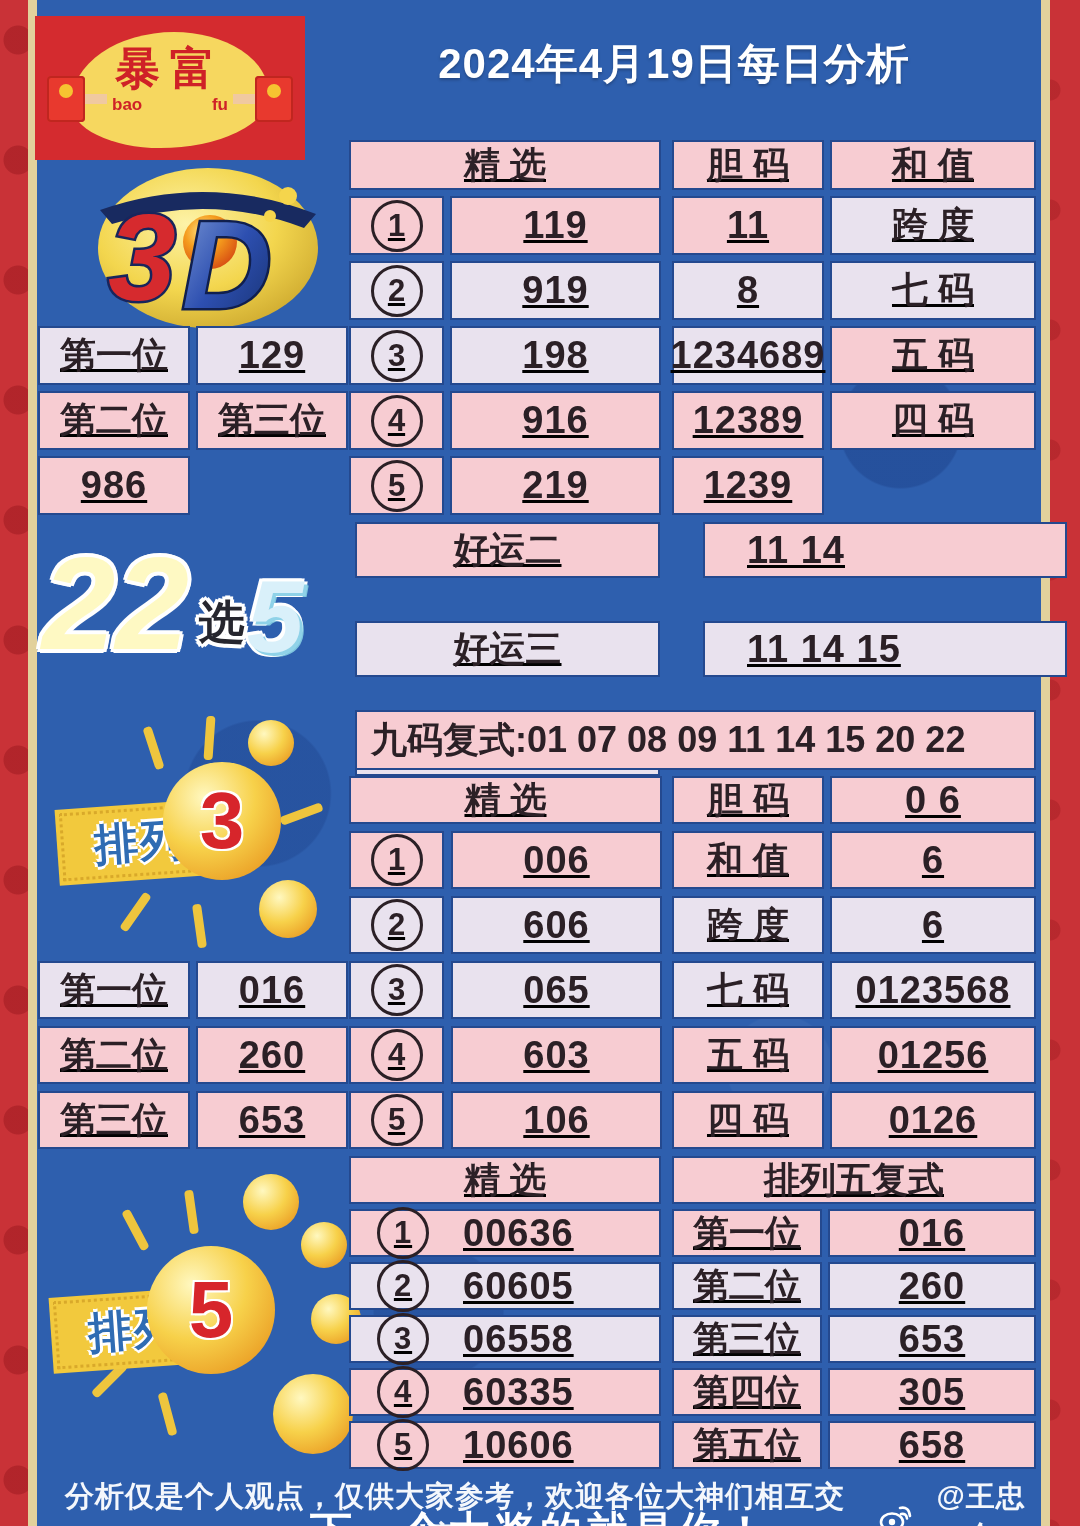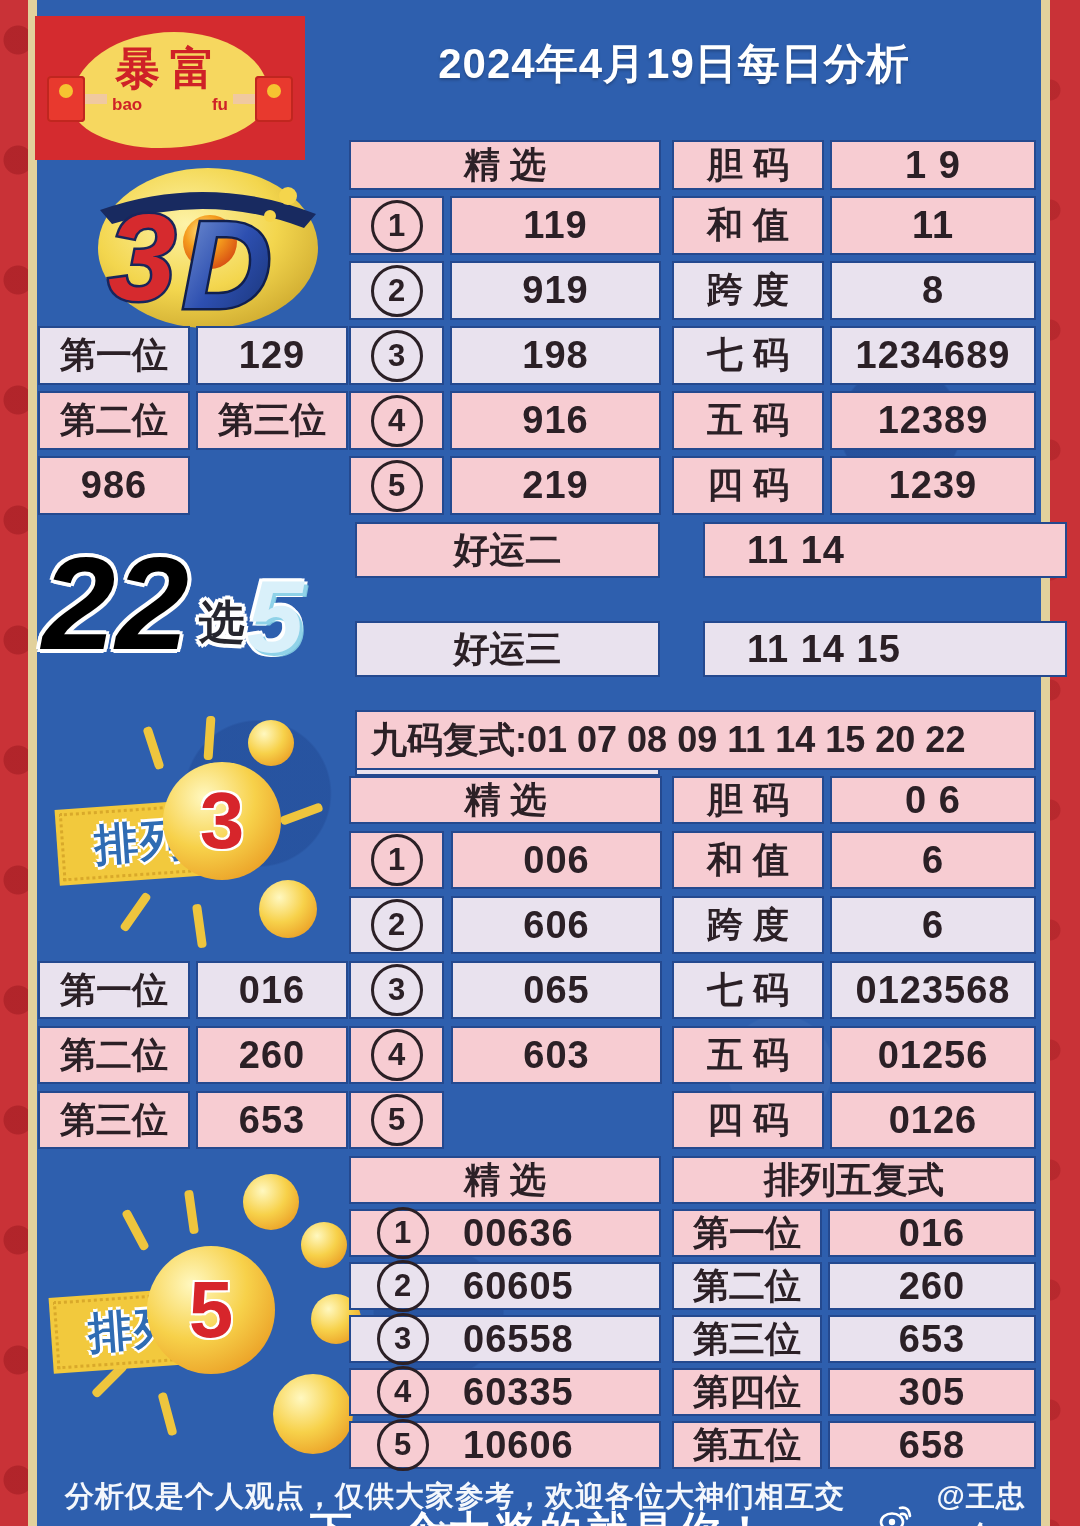--- a/index.html
+++ b/index.html
@@ -35,21 +35,21 @@
   .brand-pinyin{width:116px;margin:4px auto 0;display:flex;justify-content:space-between;font-size:17px;font-weight:700;color:#cf2127;}
   .env{position:absolute;width:38px;height:46px;background:#e8392e;border-radius:4px;box-shadow:0 0 0 2px #c0261f inset;}
   .env::after{content:"";position:absolute;left:12px;top:8px;width:14px;height:14px;border-radius:50%;background:#f6c431;}
   .env.l{left:12px;top:60px;} .env.r{right:12px;top:60px;}
   .arm{position:absolute;width:22px;height:10px;background:#f0c9a0;top:78px;}
   .arm.l{left:50px;} .arm.r{right:50px;}
   
   .title{position:absolute;left:300px;top:36px;width:748px;text-align:center;color:#fff;
     font-size:42px;font-weight:900;letter-spacing:1px;z-index:4;text-shadow:0 2px 3px rgba(0,0,0,.25);}
   
-  .tbl{position:absolute;display:grid;z-index:3;}
+  .tbl{position:absolute;display:grid;z-index:3;text-decoration:underline;}
   .cell{display:flex;align-items:center;justify-content:center;box-sizing:border-box;
     border:2px solid #24498f;color:#2b2026;font-weight:700;}
   .pink{background:#f7ccd2;} .lav{background:#e9e2ee;}
   .zh{font-size:36px;} .num{font-size:38px;letter-spacing:1px;}
   .span2{grid-column:1 / span 2;}
   .left-pad{justify-content:flex-start;padding-left:42px;}
   .circ{width:46px;height:46px;border:3px solid #2b2026;border-radius:50%;display:flex;
     align-items:center;justify-content:center;font-size:31px;font-weight:700;flex:0 0 auto;}
   #t1-mid {left:349px;top:140px;grid-template-columns:95px 211px;grid-template-rows:50px repeat(5,59px);gap:6px;}
   #t1-right{left:672px;top:140px;grid-template-columns:152px 206px;grid-template-rows:50px repeat(5,59px);column-gap:6px;row-gap:6px;}
@@ -60,21 +60,21 @@
   #t3-mid {left:349px;top:776px;grid-template-columns:95px 211px;grid-template-rows:48px repeat(5,58px);gap:7px;}
   #t3-right{left:672px;top:776px;grid-template-columns:152px 206px;grid-template-rows:48px repeat(5,58px);column-gap:6px;row-gap:7px;}
   #t3-left {left:38px;top:961px;grid-template-columns:152px 152px;grid-auto-rows:58px;column-gap:6px;row-gap:7px;}
   #t4-left {left:349px;top:1156px;grid-template-columns:312px;grid-template-rows:48px repeat(5,48px);row-gap:5px;}
   #t4-left .row{justify-content:flex-start;padding-left:26px;gap:34px;}
   #t4-right{left:672px;top:1156px;grid-template-columns:150px 208px;grid-template-rows:48px repeat(5,48px);column-gap:6px;row-gap:5px;}
   
   .logo3d{position:absolute;left:80px;top:158px;z-index:2;}
   .logo22{position:absolute;left:42px;top:548px;z-index:2;display:flex;align-items:flex-end;}
   .outline-w{text-shadow:-4px 0 0 #fff,4px 0 0 #fff,0 -4px 0 #fff,0 4px 0 #fff,-3px -3px 0 #fff,3px 3px 0 #fff,-3px 3px 0 #fff,3px -3px 0 #fff;}
-  .n22{font-size:132px;line-height:.85;font-weight:900;font-style:italic;color:#000000;}
+  .n22{font-size:132px;line-height:.85;font-weight:900;font-style:italic;color:#fef9c3;}
   .xuan{font-size:46px;font-weight:900;color:#26262e;margin:0 2px 6px 10px;}
   .f5{font-size:102px;line-height:.85;font-weight:900;font-style:italic;color:#d9f0fa;
     text-shadow:3px 3px 0 #8fd2e8,-3px 0 0 #fff,3px 0 0 #fff,0 -3px 0 #fff,0 4px 0 #fff,-3px -3px 0 #fff,4px 4px 0 #7cc3dd;}
   .pl{position:absolute;z-index:2;}
   #pl3{left:45px;top:722px;width:300px;height:235px;}
   #pl5{left:35px;top:1178px;width:320px;height:280px;}
   .tag{position:absolute;width:152px;height:62px;background:#f2c93d;transform:rotate(-4deg);
     display:flex;align-items:center;justify-content:center;border:3px dotted #d9a92a;box-shadow:0 0 0 4px #f2c93d;}
   .tag span{font-size:44px;font-weight:900;color:#2f6cb3;letter-spacing:2px;
     text-shadow:-3px 0 0 #fff,3px 0 0 #fff,0 -3px 0 #fff,0 3px 0 #fff;}
@@ -171,21 +171,20 @@
       </div>
     <div class="cell num pink">916</div>
     <div class="cell pink">
         <span class="circ">5</span>
       </div>
     <div class="cell num pink">219</div>
   </div>
 
   <div class="tbl" id="t1-right">
     <div class="cell zh pink">胆 码</div>
-    <div class="cell num pink">1 9</div>
     <div class="cell zh pink">和 值</div>
     <div class="cell num pink">11</div>
     <div class="cell zh lav">跨 度</div>
     <div class="cell num lav">8</div>
     <div class="cell zh lav">七 码</div>
     <div class="cell num lav">1234689</div>
     <div class="cell zh pink">五 码</div>
     <div class="cell num pink">12389</div>
     <div class="cell zh pink">四 码</div>
     <div class="cell num pink">1239</div>
@@ -247,20 +246,21 @@
         <span class="circ">3</span>
       </div>
     <div class="cell num lav">065</div>
     <div class="cell pink">
         <span class="circ">4</span>
       </div>
     <div class="cell num pink">603</div>
     <div class="cell pink">
         <span class="circ">5</span>
       </div>
+    <div class="cell num pink">106</div>
   </div>
 
   <div class="tbl" id="t3-right">
     <div class="cell zh pink">胆 码</div>
     <div class="cell num pink">0 6</div>
     <div class="cell zh pink">和 值</div>
     <div class="cell num pink">6</div>
     <div class="cell zh lav">跨 度</div>
     <div class="cell num lav">6</div>
     <div class="cell zh lav">七 码</div>

